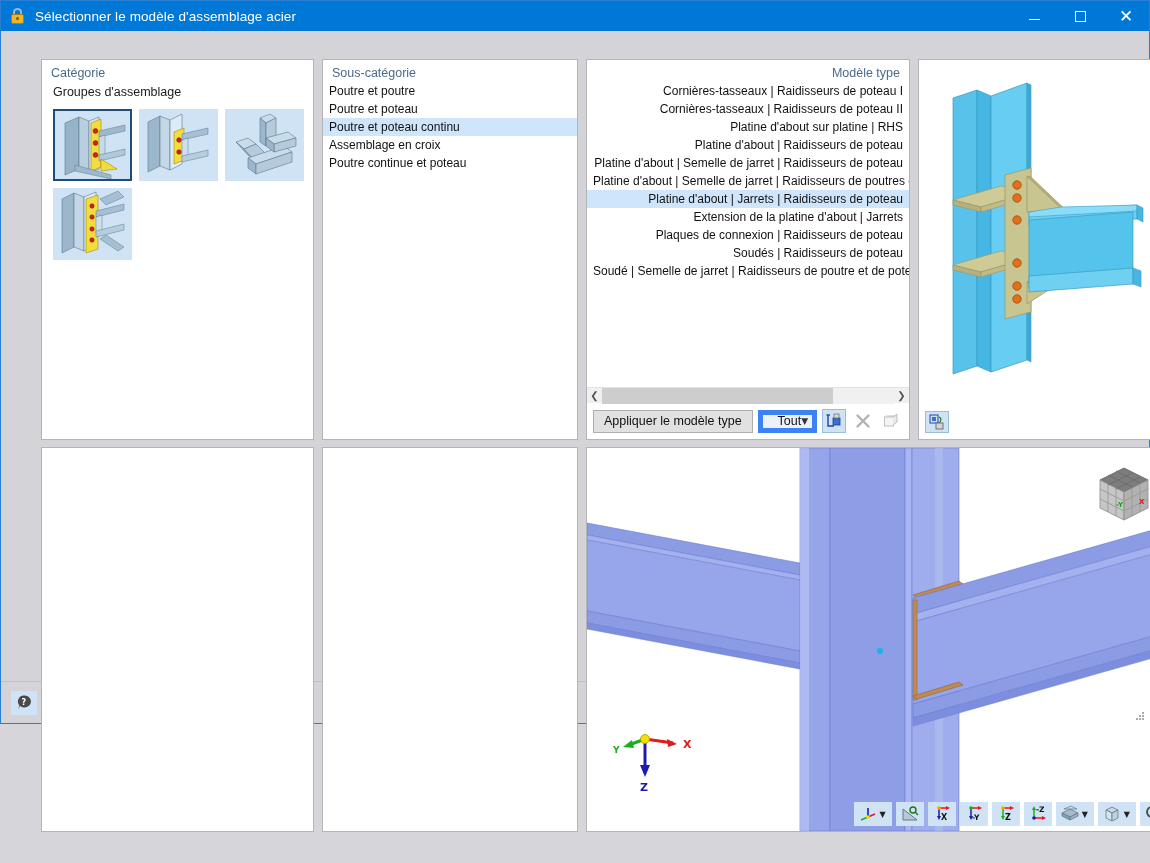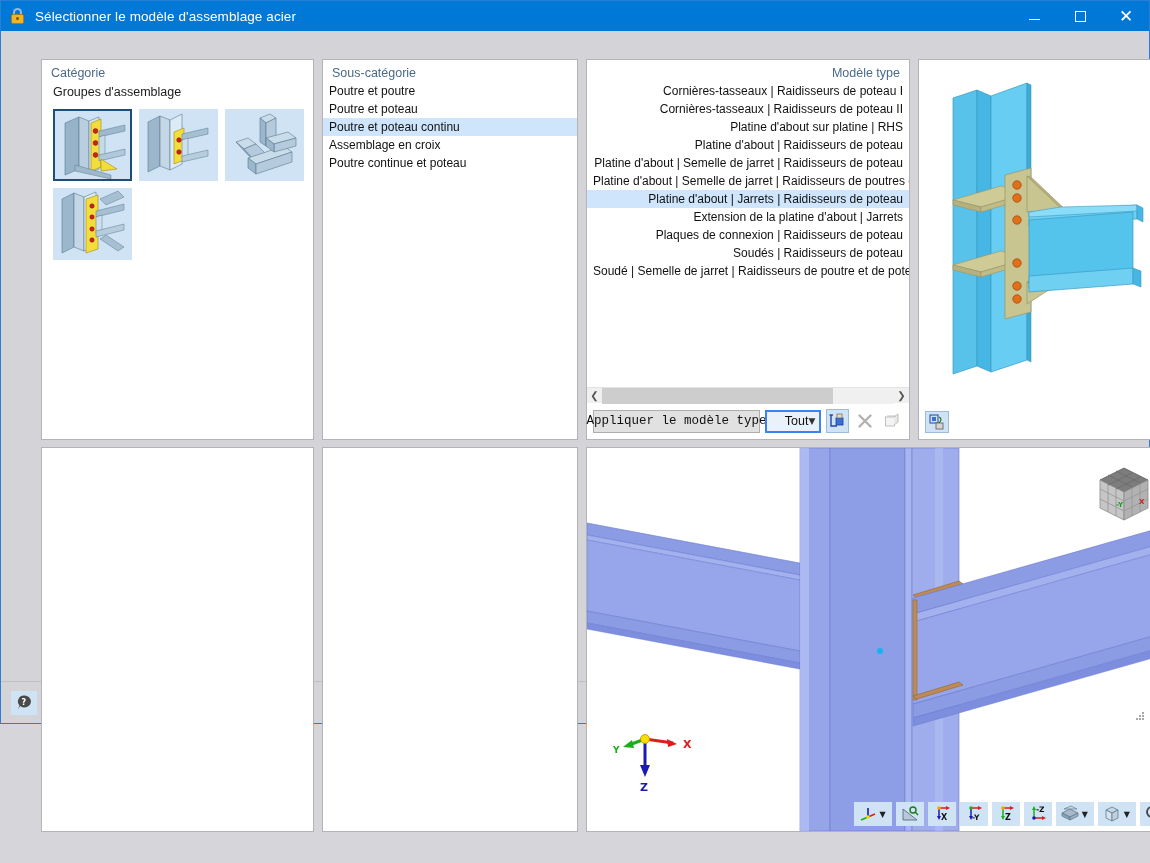--- a/index.html
+++ b/index.html
@@ -145,27 +145,26 @@
   }
   .btn {
     background: #e1e1e1;
     border: 1px solid #adadad;
     font-size: 12.5px;
     color: #111;
     height: 23px;
     padding: 0 10px;
     display: flex; align-items: center; justify-content: center;
     white-space: nowrap;
-    font-family: Liberation Mono, monospace;
   }
   #apply-template-button { width: 167px; }
   .combo {
     height: 23px; width: 62px;
     background: #eaf1f9;
-    border: 2px solid #3b82f6;
+    border: 5px solid #3b82f6;
     display: flex; align-items: center;
     padding: 0 4px 0 7px;
     font-size: 12.5px; color: #111;
   }
   .combo .cval { flex: 1; }
   .combo .caret { font-size: 9px; color: #333; font-family: "DejaVu Sans", sans-serif; }
   .tbtn {
     width: 25px; height: 24px;
     display: flex; align-items: center; justify-content: center;
     background: transparent; border: 1px solid transparent;

